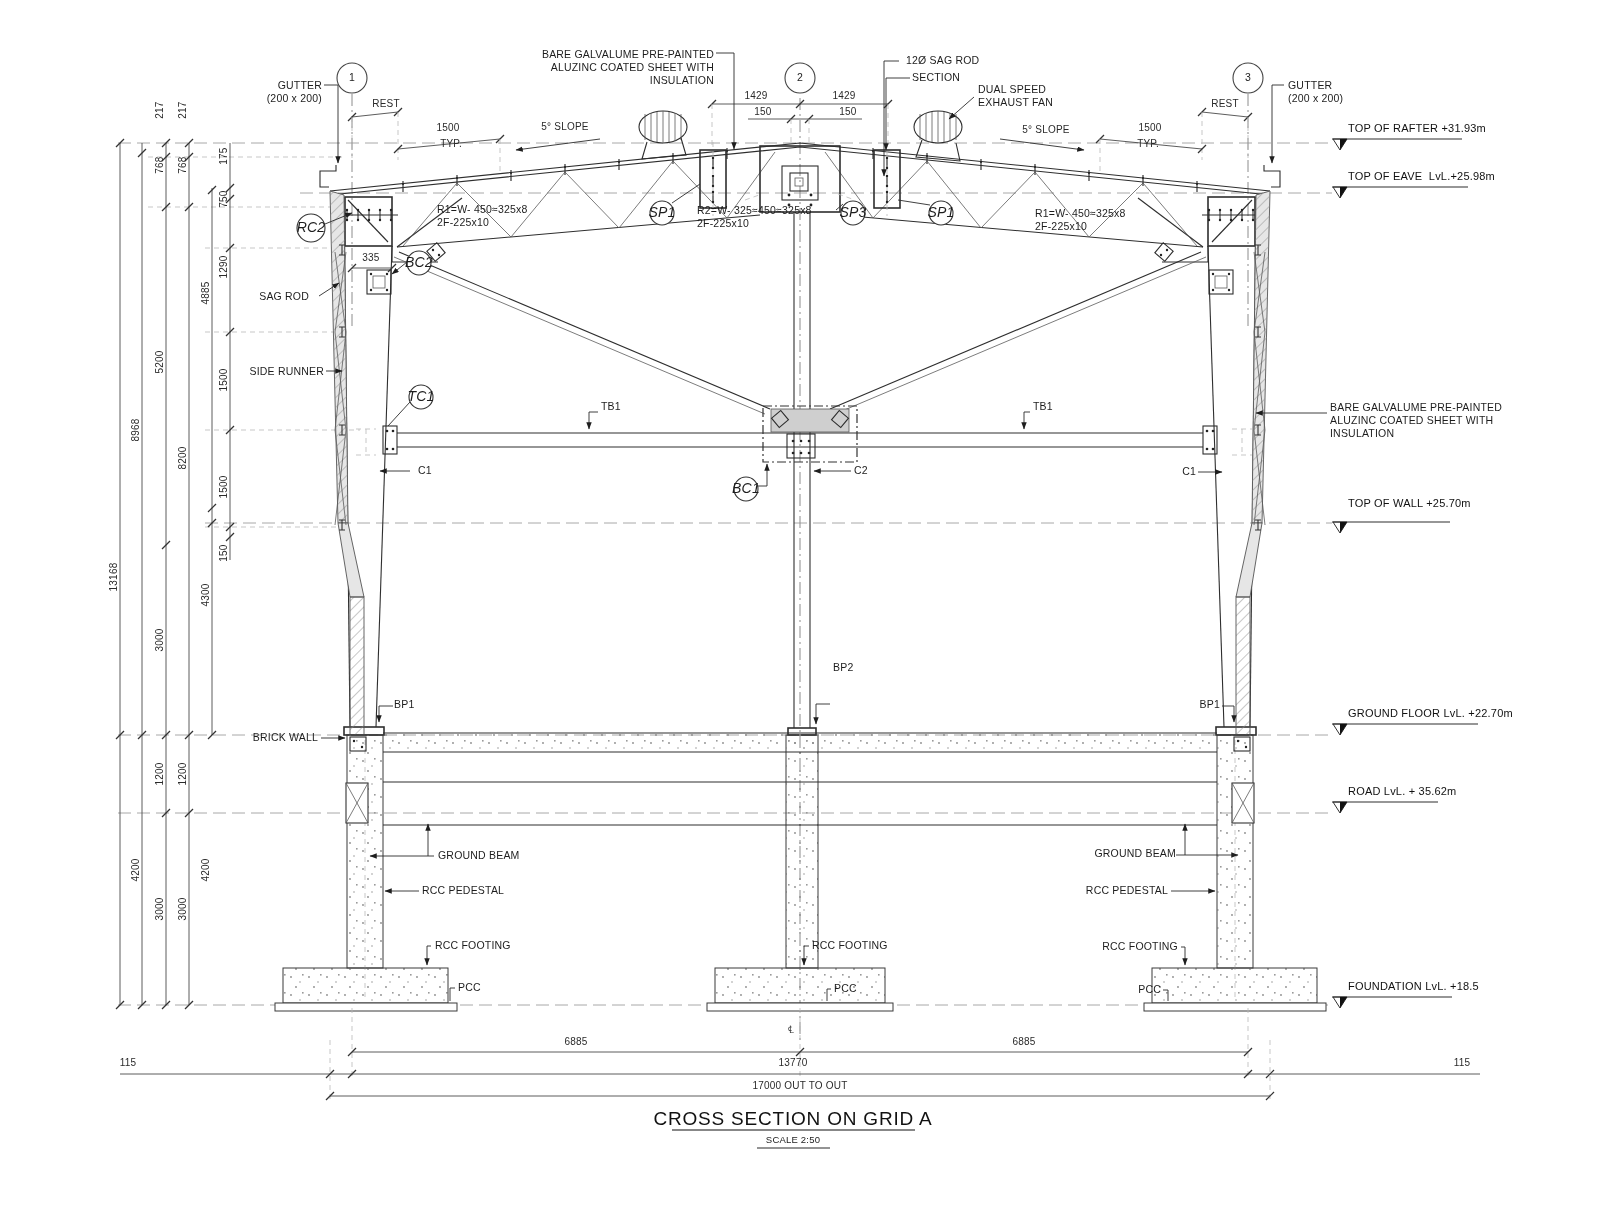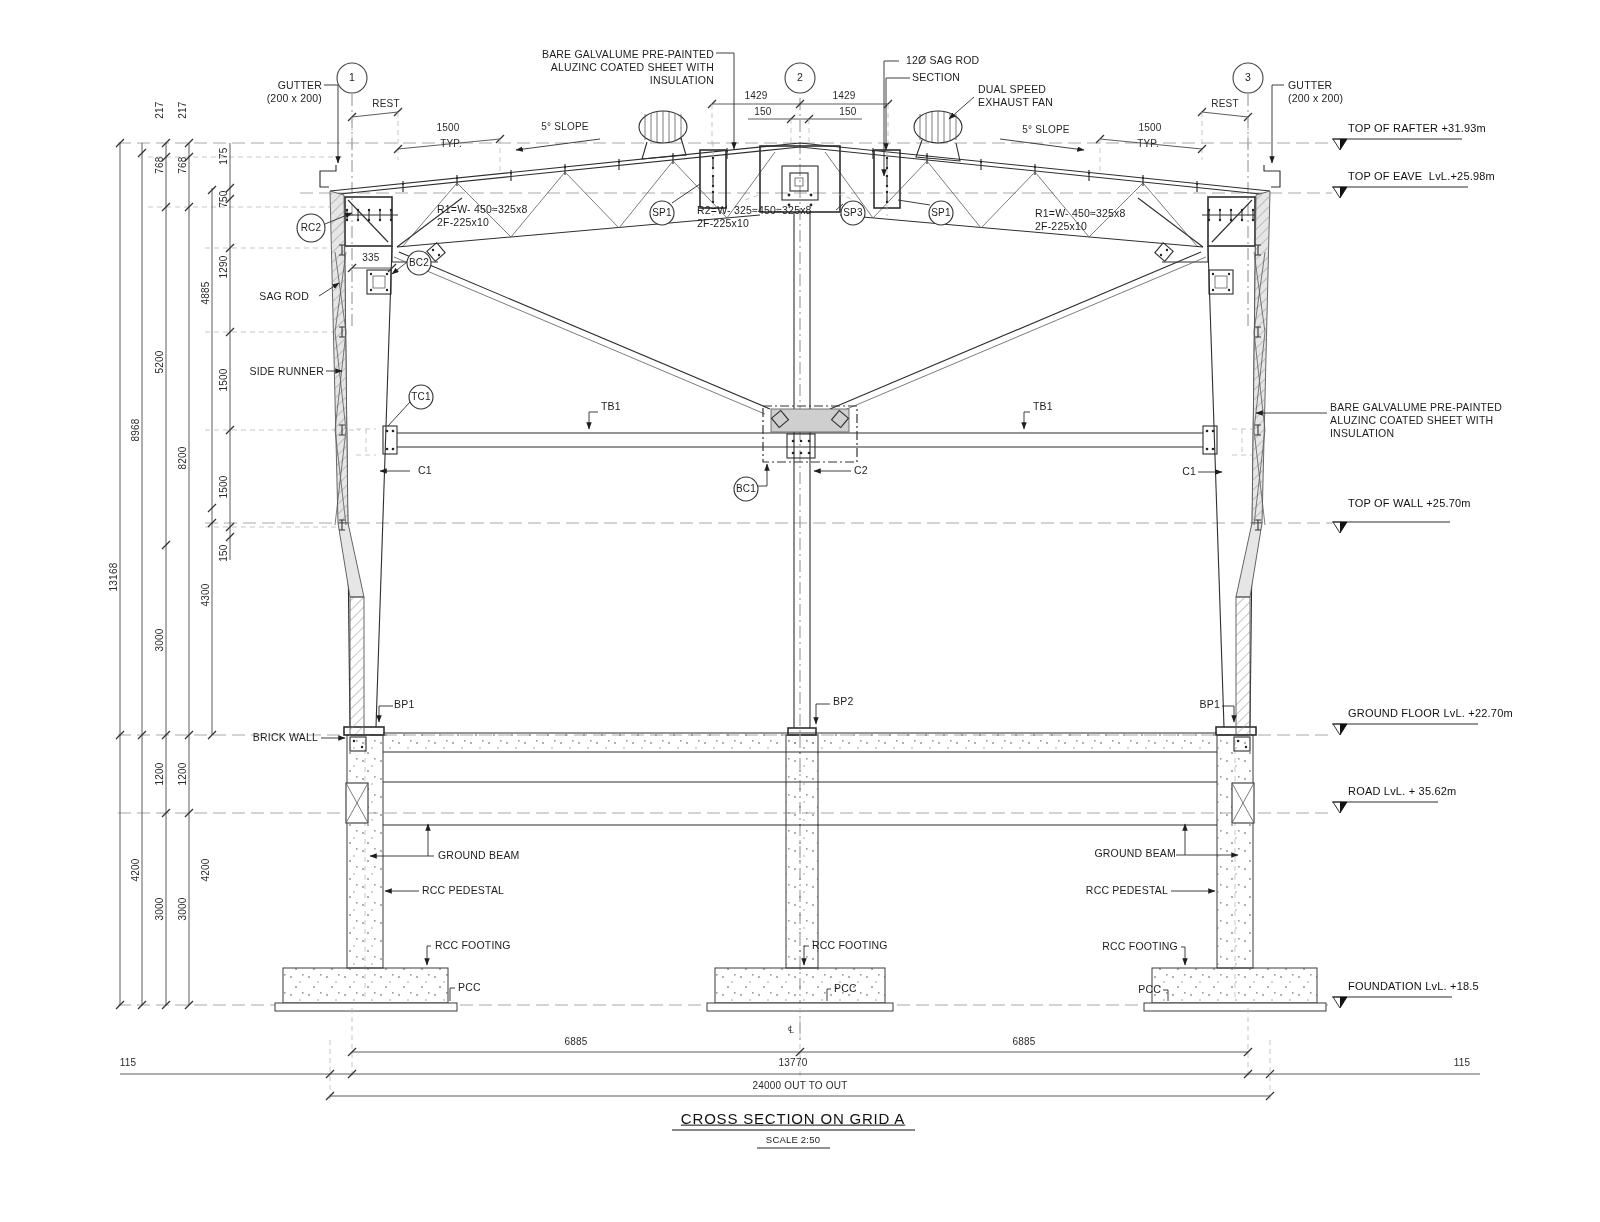--- a/index.html
+++ b/index.html
@@ -4,24 +4,24 @@
 <style>
   html,body{margin:0;padding:0;background:#fff;}
   #sheet{position:relative;width:1600px;height:1222px;background:#fff;overflow:hidden;
          font-family:"Liberation Sans",sans-serif;}
   svg{position:absolute;left:0;top:0;}
   .lbl{position:absolute;white-space:pre;font-size:10.5px;line-height:1.25;color:#1d1d1d;
        transform:translate(-50%,-50%);letter-spacing:.2px;}
   .la-left{transform:translate(0,-50%);}
   .la-right{transform:translate(-100%,-50%);text-align:right;}
   .rot{transform:translate(-50%,-50%) rotate(-90deg);font-size:10px;color:#2a2a2a;}
-  .tag{font-size:10px;}
+  .tag{font-size:14px;font-style:italic;}
   .lvl{font-size:11px;color:#111;}
   .dimtxt{font-size:10px;color:#2a2a2a;}
-  .title{font-size:15px;letter-spacing:.8px;color:#111;text-decoration:underline;}
+  .title{font-size:19px;letter-spacing:.8px;color:#111;}
   .subtitle{font-size:9.5px;color:#222;}
   .s1{stroke:#2e2e2e;stroke-width:1.1;fill:none}
   .s2{stroke:#2e2e2e;stroke-width:1.6;fill:none}
   .sthin{stroke:#5a5a5a;stroke-width:.8;fill:none}
   .dash{stroke:#a8a8a8;stroke-width:1;stroke-dasharray:13 6;fill:none}
   .dashdot{stroke:#8c8c8c;stroke-width:1;stroke-dasharray:12 4 2 4;fill:none}
   .dashlt{stroke:#b9b9b9;stroke-width:.8;stroke-dasharray:5 4;fill:none}
   .dim{stroke:#4a4a4a;stroke-width:.9;fill:none}
   .lead{stroke:#2b2b2b;stroke-width:.9;fill:none}
   .boxdash{stroke:#333;stroke-width:1.2;stroke-dasharray:9 3 2 3;fill:none}
@@ -560,39 +560,39 @@
 <div class="lbl la-left" style="left:1330px;top:421px">BARE GALVALUME PRE-PAINTED
 ALUZINC COATED SHEET WITH
 INSULATION</div>
 <div class="lbl la-left lvl" style="left:1348px;top:129px">TOP OF RAFTER +31.93m</div>
 <div class="lbl la-left lvl" style="left:1348px;top:177px">TOP OF EAVE  LvL.+25.98m</div>
 <div class="lbl la-left lvl" style="left:1348px;top:504px">TOP OF WALL +25.70m</div>
 <div class="lbl la-left lvl" style="left:1348px;top:714px">GROUND FLOOR LvL. +22.70m</div>
 <div class="lbl la-left lvl" style="left:1348px;top:792px">ROAD LvL. + 35.62m</div>
 <div class="lbl la-left lvl" style="left:1348px;top:987px">FOUNDATION LvL. +18.5</div>
 <div class="lbl la-left" style="left:394px;top:705px">BP1</div>
-<div class="lbl la-left" style="left:833px;top:702px">BP2</div>
+<div class="lbl la-left" style="left:833px;top:668px">BP2</div>
 <div class="lbl la-right" style="left:1220px;top:705px">BP1</div>
 <div class="lbl la-right" style="left:318px;top:738px">BRICK WALL</div>
 <div class="lbl la-left" style="left:438px;top:856px">GROUND BEAM</div>
 <div class="lbl la-right" style="left:1176px;top:854px">GROUND BEAM</div>
 <div class="lbl la-left" style="left:422px;top:891px">RCC PEDESTAL</div>
 <div class="lbl la-right" style="left:1168px;top:891px">RCC PEDESTAL</div>
 <div class="lbl la-left" style="left:435px;top:946px">RCC FOOTING</div>
 <div class="lbl la-left" style="left:812px;top:946px">RCC FOOTING</div>
 <div class="lbl la-right" style="left:1178px;top:947px">RCC FOOTING</div>
 <div class="lbl la-left" style="left:458px;top:988px">PCC</div>
 <div class="lbl la-left" style="left:834px;top:989px">PCC</div>
 <div class="lbl la-right" style="left:1161px;top:990px">PCC</div>
 <div class="lbl dimtxt" style="left:576px;top:1042px">6885</div>
 <div class="lbl dimtxt" style="left:1024px;top:1042px">6885</div>
 <div class="lbl dimtxt" style="left:128px;top:1063px">115</div>
 <div class="lbl dimtxt" style="left:793px;top:1063px">13770</div>
 <div class="lbl dimtxt" style="left:1462px;top:1063px">115</div>
-<div class="lbl dimtxt" style="left:800px;top:1086px">24000 OUT TO OUT</div>
+<div class="lbl dimtxt" style="left:800px;top:1086px">17000 OUT TO OUT</div>
 <div class="lbl" style="left:791px;top:1030px">℄</div>
 
 <div class="lbl rot" style="left:114px;top:577px">13168</div>
 <div class="lbl rot" style="left:136px;top:430px">8968</div>
 <div class="lbl rot" style="left:136px;top:870px">4200</div>
 <div class="lbl rot" style="left:160px;top:110px">217</div>
 <div class="lbl rot" style="left:160px;top:165px">768</div>
 <div class="lbl rot" style="left:160px;top:362px">5200</div>
 <div class="lbl rot" style="left:160px;top:640px">3000</div>
 <div class="lbl rot" style="left:160px;top:774px">1200</div>

